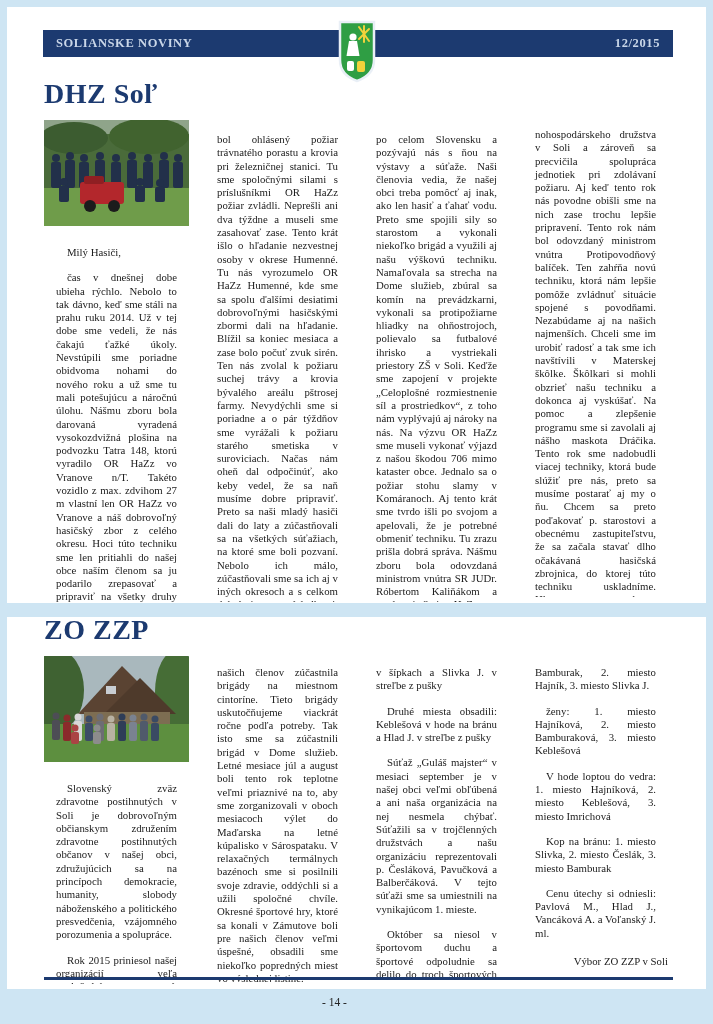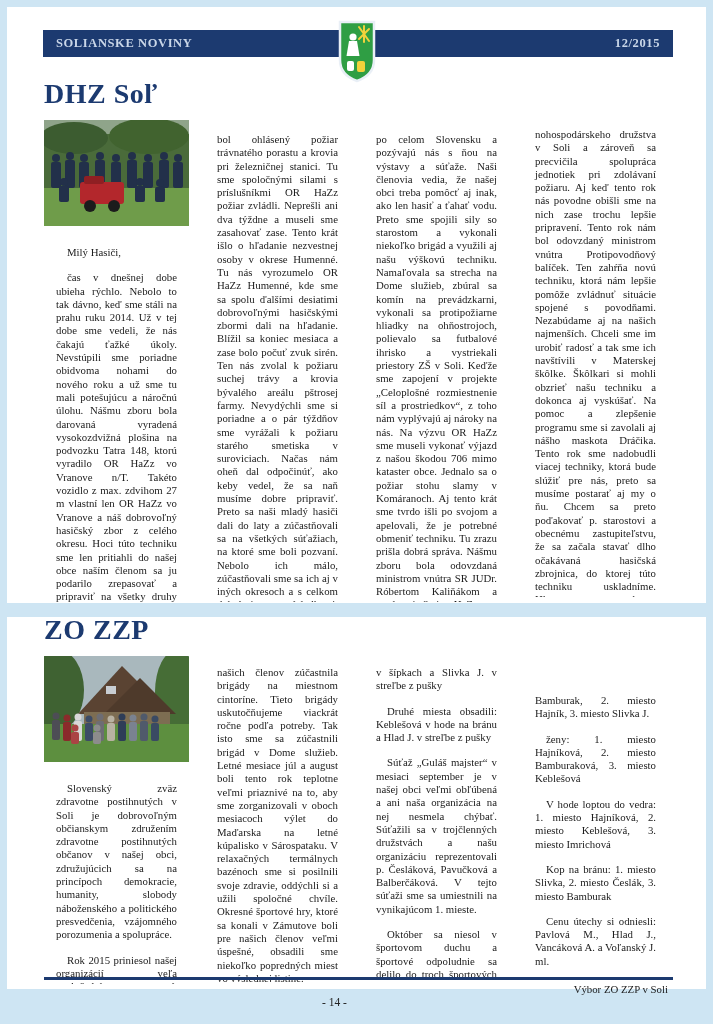--- a/index.html
+++ b/index.html
@@ -20,21 +20,21 @@
   .col p{margin:12px;}
   .col p.ind{text-indent:11px;}
   .photo{display:block;width:145px;height:106px;margin-bottom:8px;}
   .dhz-c1{left:44px;top:120px;height:516px;}
   .dhz-c2{left:205px;top:121px;height:481px;}
   .dhz-c3{left:364px;top:121px;height:481px;}
   .dhz-c4{left:523px;top:116px;height:481px;}
   .zzp-c1{left:44px;top:656px;height:330px;}
   .zzp-c2{left:205px;top:654px;height:328px;}
   .zzp-c3{left:364px;top:654px;height:328px;}
-  .zzp-c4{left:523px;top:682px;height:328px;}
+  .zzp-c4{left:523px;top:654px;height:328px;}
   .sig{text-align:right;margin-top:14px;}
   .sig div{line-height:14.5px;}
   .rule{position:absolute;left:44px;top:977px;width:629px;height:3px;background:#1c3a70;}
   .pagenum{position:absolute;top:996px;left:0;width:669px;text-align:center;
            font-size:11.5px;color:#222;}
 </style>
 </head>
 <body>
 
 <div class="canvas">

